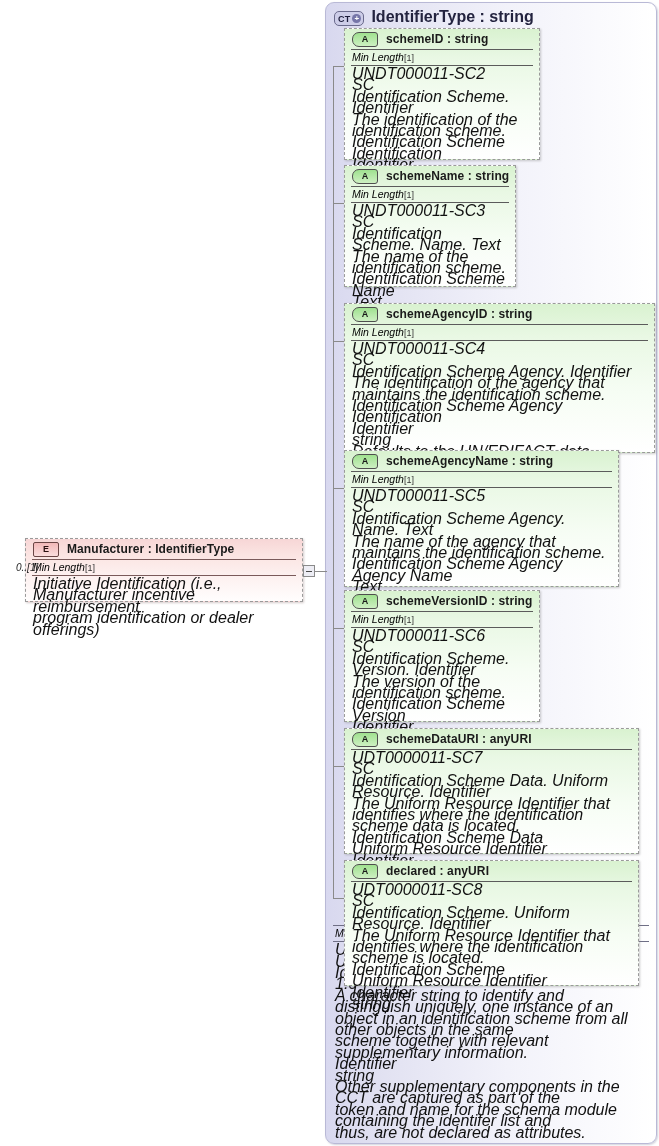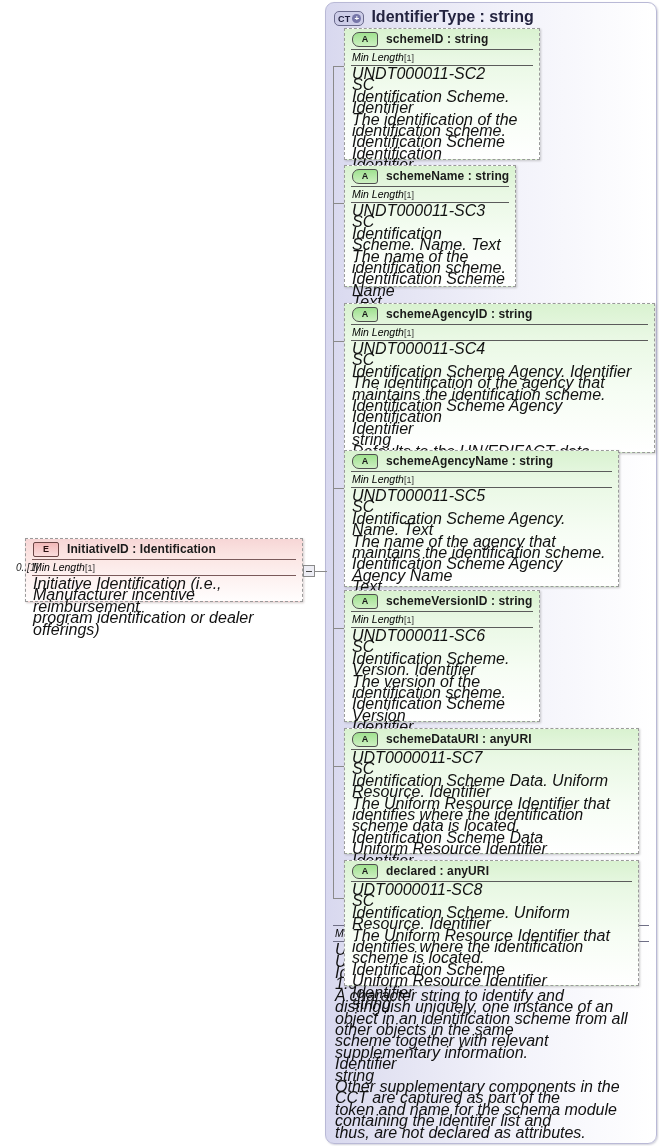--- a/index.html
+++ b/index.html
@@ -303,21 +303,21 @@
       <div class="ln hline" style="left: 333px; top: 488px; width: 11px;"></div>
       <div class="ln hline" style="left: 333px; top: 628px; width: 11px;"></div>
       <div class="ln hline" style="left: 333px; top: 766px; width: 11px;"></div>
       <div class="ln hline" style="left: 333px; top: 898px; width: 11px;"></div>
       <div class="ln vline" style="left: 333px; top: 66px; height: 832px;"></div>
     </div>
 
   <div class="elem">
     <div class="attr-head">
       <span class="e-badge">E</span>
-      <span class="attr-name">InitiativeID : Identification</span>
+      <span class="attr-name">Manufacturer : IdentifierType</span>
     </div>
     <div class="rule"></div>
     <div class="facet">
       <b>Min Length</b>
       <span class="card">[1]</span>
     </div>
     <div class="rule"></div>
     <div class="doc">Initiative Identification (i.e., Manufacturer incentive reimbursement
 program identification or dealer offerings)</div>
   </div>

